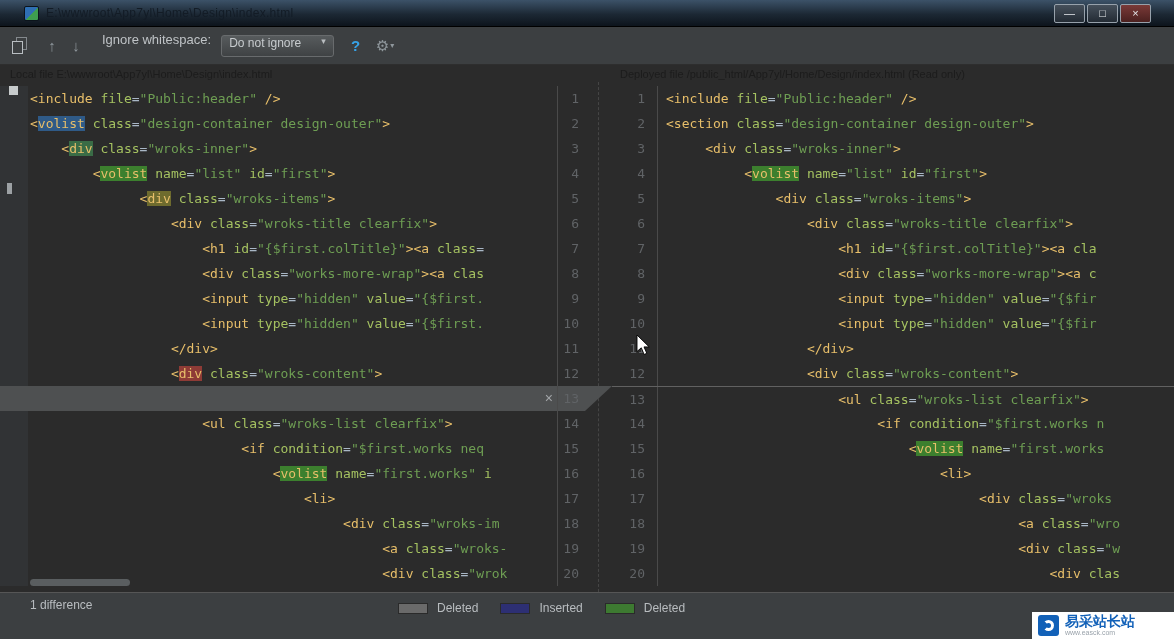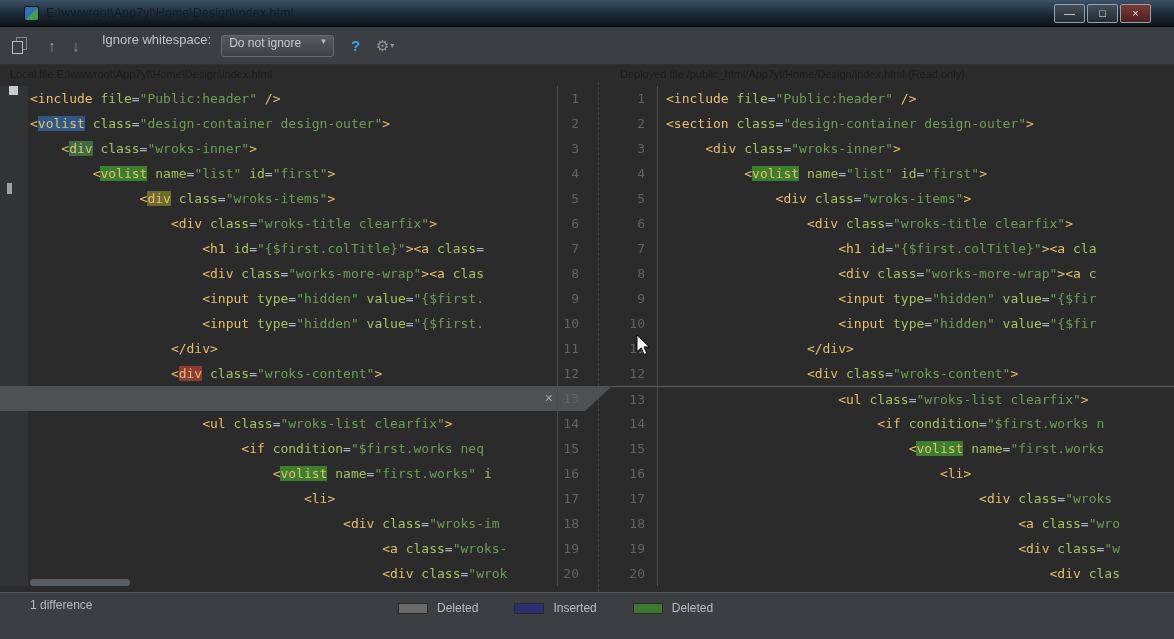--- a/index.html
+++ b/index.html
@@ -72,21 +72,21 @@
   .gmark1{position:absolute;left:9px;top:4px;width:9px;height:9px;background:#C7CBCC;z-index:3}
   .gmark2{position:absolute;left:7px;top:101px;width:5px;height:11px;background:#9CA1A4;z-index:3}
   .hscroll{position:absolute;left:30px;bottom:6px;width:100px;height:7px;background:#5A5E60;border-radius:4px;z-index:3}
   .cursor{position:absolute;left:636px;top:252px;z-index:9}
 
   
   .status{height:47px;background:var(--panel-bg,#3C3F41);border-top:1px solid #565656;position:relative;
     font-size:12px;color:#B9BDC0}
   .diffcount{position:absolute;left:30px;top:5px}
   .legend{position:absolute;left:398px;top:8px;display:flex;align-items:center}
-  .legend .item{display:flex;align-items:center;gap:9px;margin-right:36px}
+  .legend .item{display:flex;align-items:center;gap:9px;margin-right:22px}
   .swatch{width:30px;height:11px;border:1px solid #2a2a2a;display:inline-block}
 
   .wm{position:absolute;right:0;bottom:0;width:142px;height:27px;background:#fff;display:flex;align-items:center;
     padding:0 6px;gap:6px;z-index:10}
   .wm-icon{width:21px;height:21px;background:#1261B8;border-radius:3px;display:flex;align-items:center;justify-content:center;flex:0 0 21px}
   .wm-icon .ring{width:11px;height:11px;border:3px solid #fff;border-radius:50%;border-left-color:#1261B8}
   .wm-text{display:flex;flex-direction:column;line-height:1.05;overflow:hidden}
   .wm-title{color:#1261B8;font-weight:bold;font-size:14px;white-space:nowrap}
   .wm-sub{color:#9aa3ab;font-size:7px;white-space:nowrap}
 </style>
@@ -337,15 +337,24 @@
       </span>
       <span class="item">
         <span class="swatch" style="background: rgb(45, 47, 115);"></span>
         <span>Inserted</span>
       </span>
       <span class="item">
         <span class="swatch" style="background: rgb(61, 122, 49);"></span>
         <span>Deleted</span>
       </span>
     </div>
+    <div class="wm">
+      <span class="wm-icon">
+          <span class="ring"></span>
+        </span>
+      <span class="wm-text">
+        <span class="wm-title">易采站长站</span>
+        <span class="wm-sub">www.easck.com</span>
+      </span>
+    </div>
   </div>
 
 </div>
 
 </body></html>

